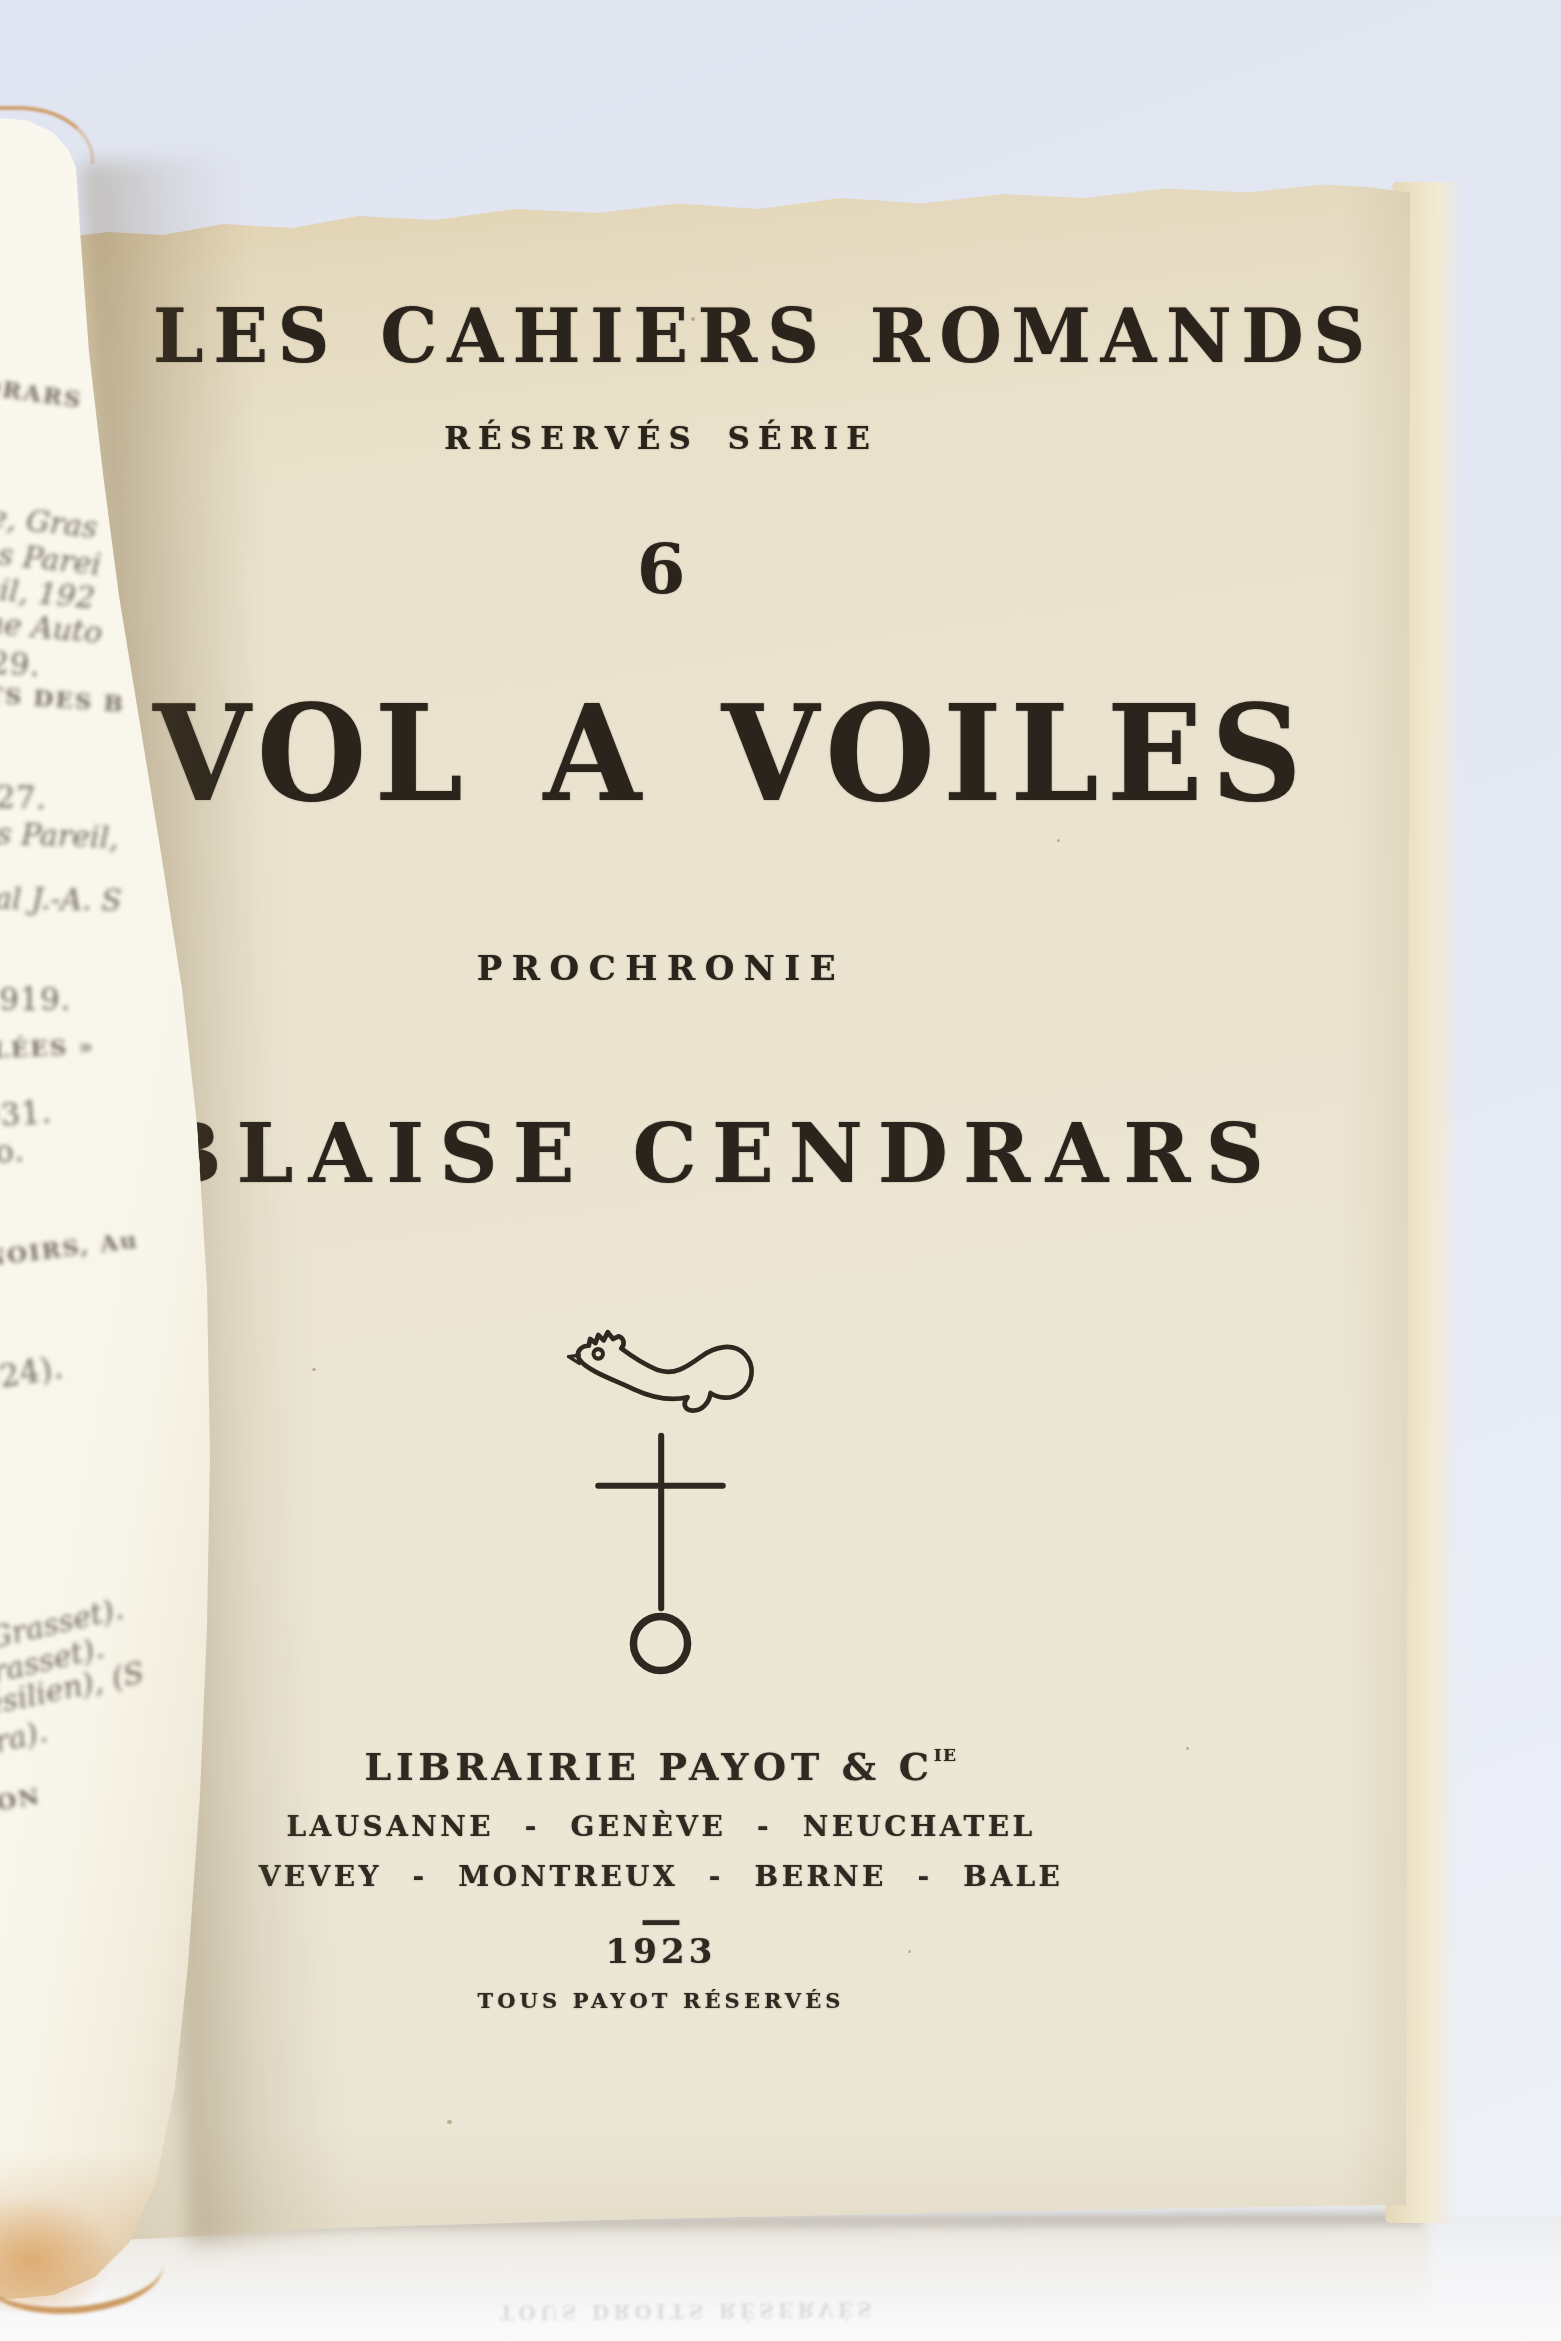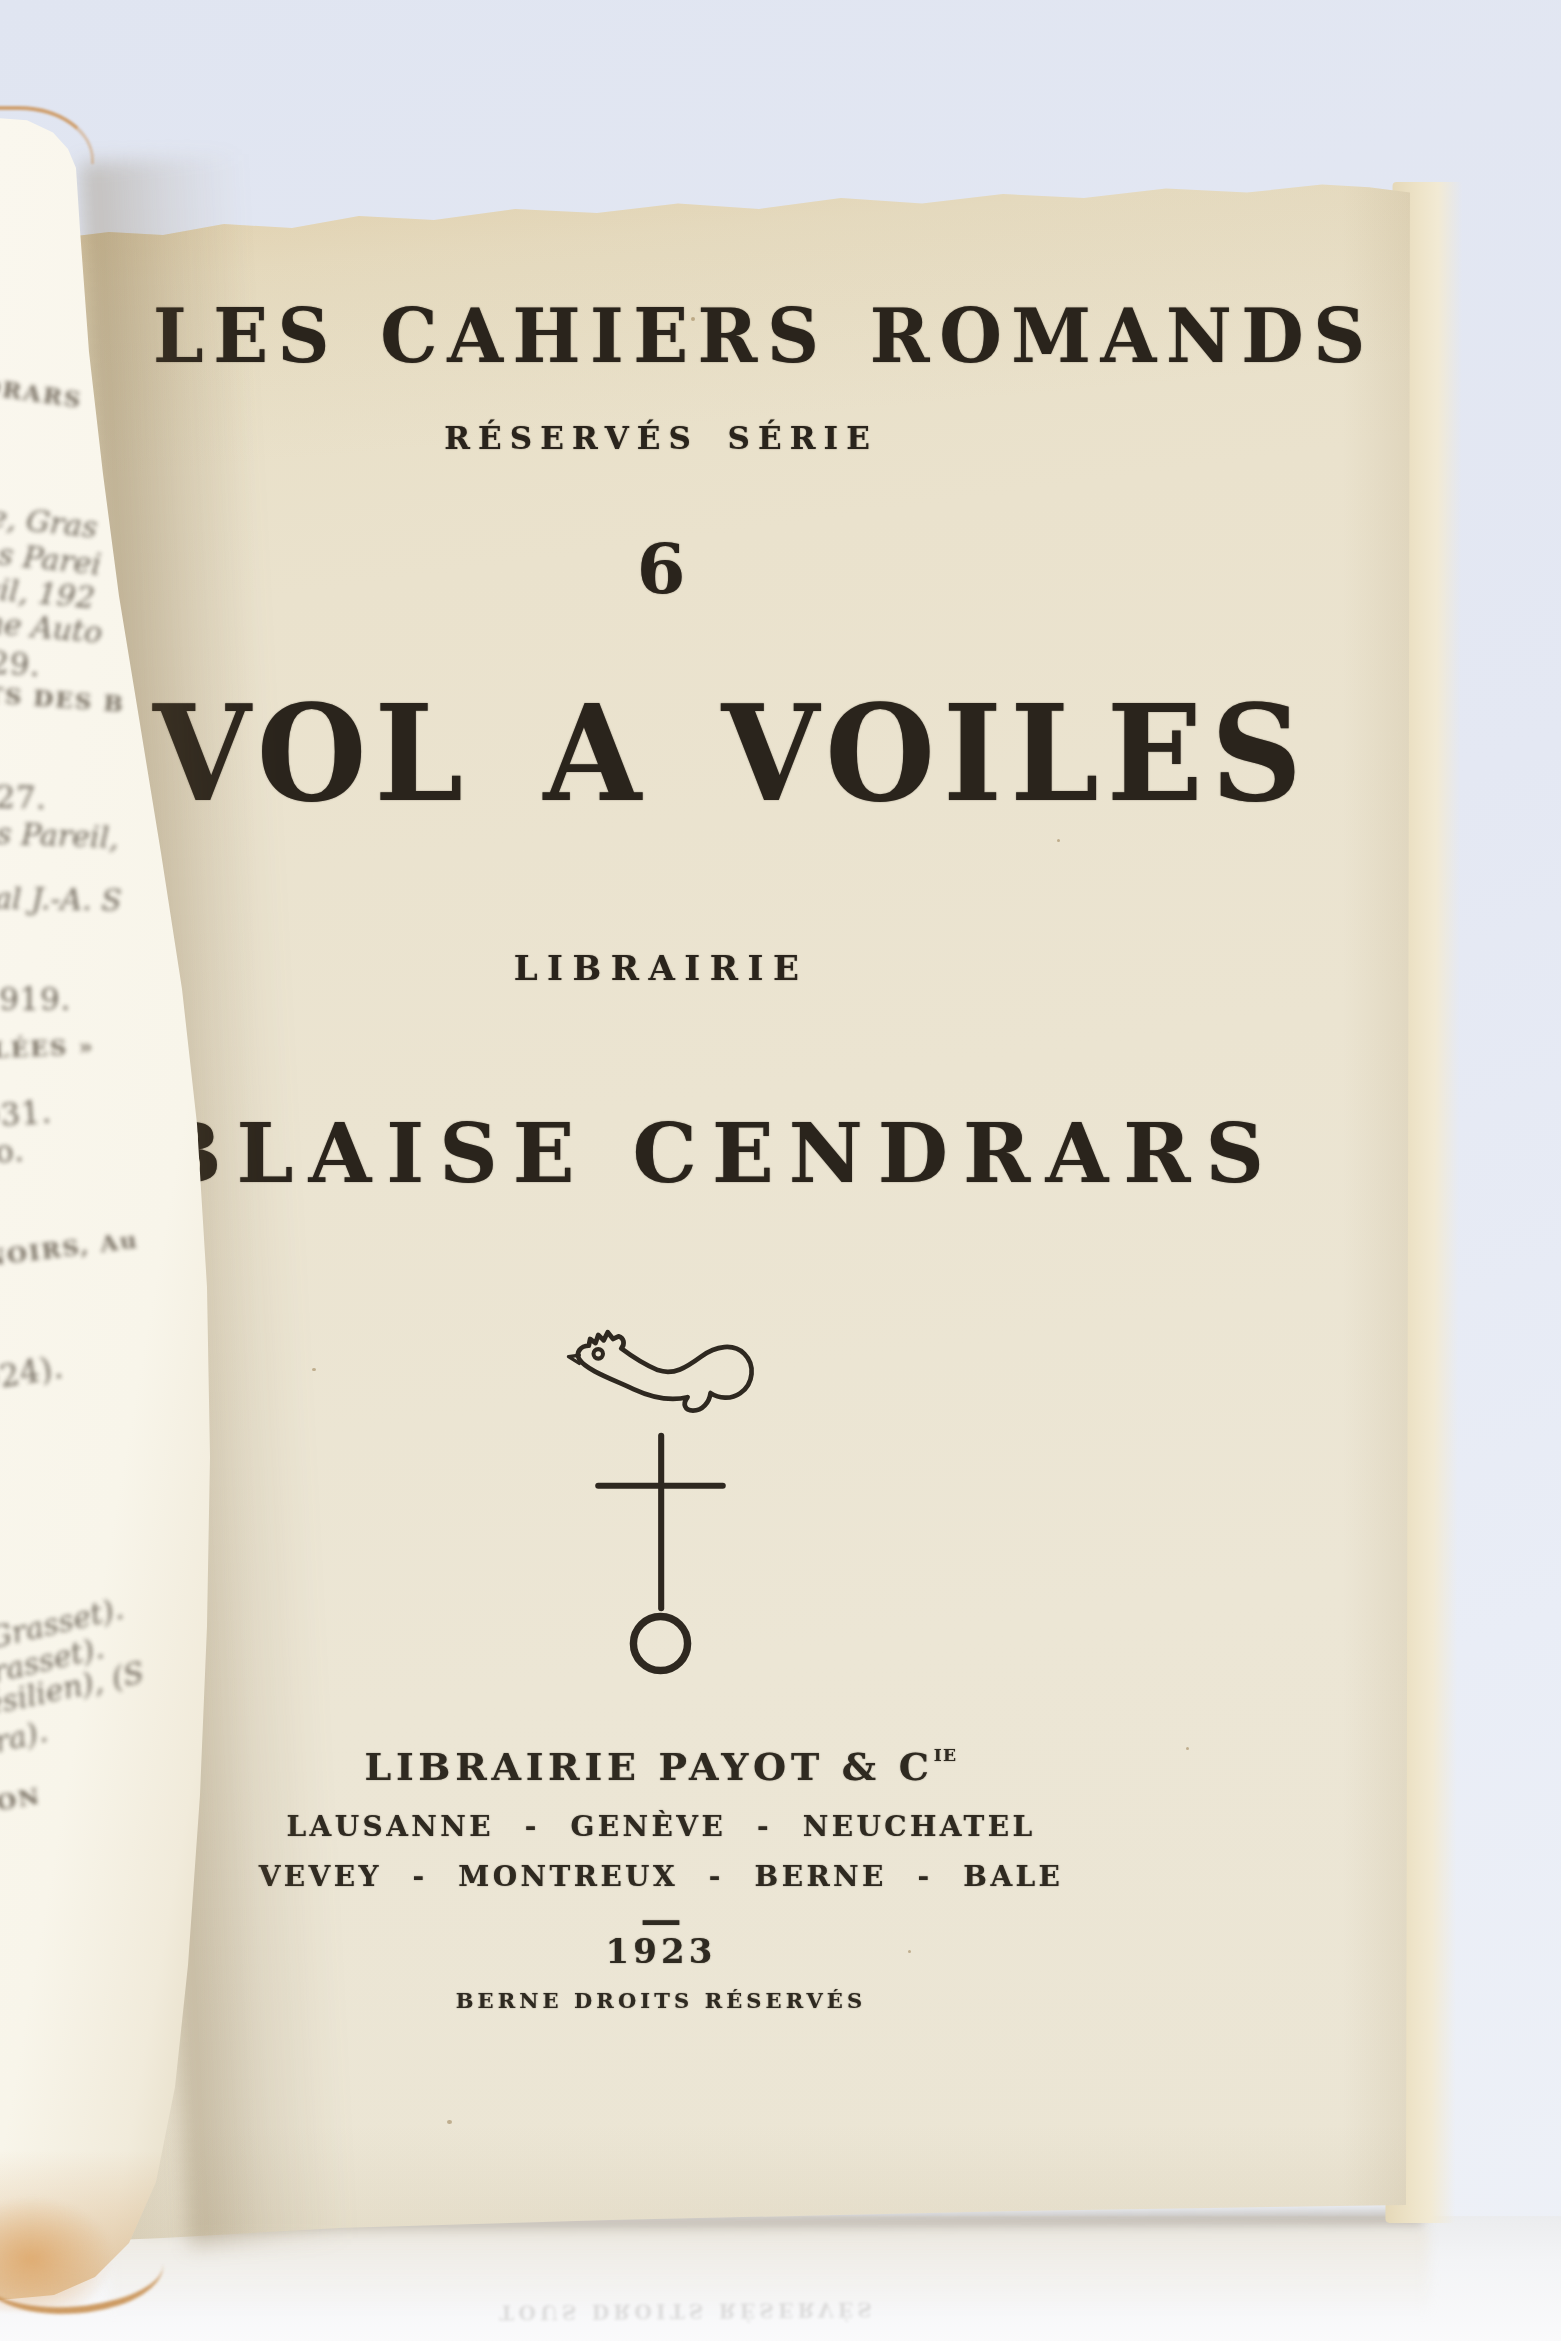--- a/index.html
+++ b/index.html
@@ -106,21 +106,21 @@
     <div class="speck" style="left:989px;top:664px;width:3.4px;height:3.4px;"></div>
     <div class="speck" style="left:244px;top:1193px;width:4.1px;height:3.4px;"></div>
     <div class="speck" style="left:840px;top:1775px;width:3.4px;height:3.4px;"></div>
     <div class="speck" style="left:379px;top:1945px;width:4.7px;height:4.1px;"></div>
     <div class="speck" style="left:1118px;top:1572px;width:3.4px;height:3.4px;"></div>
 
     <div class="print series-title">LES CAHIERS ROMANDS</div>
     <div class="print series-subtitle">RÉSERVÉS SÉRIE</div>
     <div class="print series-number">6</div>
     <div class="print book-title">VOL A VOILES</div>
-    <div class="print genre">LIBRAIRIE</div>
+    <div class="print genre">PROCHRONIE</div>
     <div class="print author">BLAISE CENDRARS</div>
 
     <svg class="emblem" viewBox="0 0 300 560">
       <g fill="none" stroke="#2e2820" stroke-linecap="round" stroke-linejoin="round">
         <path stroke-width="7" d="M30 92
           C24 82 32 72 44 72 L46 62 L54 68 L58 56 L66 64 L72 52 L80 62 L88 58
           C96 60 98 70 92 76
           C108 88 126 100 146 108
           C170 116 188 104 210 88
           C232 72 258 68 274 84
@@ -136,21 +136,21 @@
         <line x1="58" y1="279" x2="242" y2="279" stroke-width="9"></line>
         <circle cx="150" cy="512" r="40" stroke-width="11"></circle>
       </g>
     </svg>
 
     <div class="print publisher-name"><span>LIBRAIRIE PAYOT &amp; C</span><sup>IE</sup></div>
     <div class="print cities-1">LAUSANNE - GENÈVE - NEUCHATEL</div>
     <div class="print cities-2">VEVEY - MONTREUX - BERNE - BALE</div>
     <div class="print pub-dash">—</div>
     <div class="print pub-year">1923</div>
-    <div class="print pub-rights">BERNE DROITS RÉSERVÉS</div>
+    <div class="print pub-rights">TOUS PAYOT RÉSERVÉS</div>
   </div>
 
   <div class="leaf-shadow"></div>
 
   <div class="leaf">
     <span class="frag fr-caps" style="top:268px;right:188px;transform:rotate(8deg);">ENDRARS</span>
     <span class="frag fr-italic" style="top:393px;right:173px;transform:rotate(6deg);">rtage, Gras</span>
     <span class="frag fr-italic" style="top:428px;right:169px;transform:rotate(6deg);">Au Sans Parei</span>
     <span class="frag fr-italic" style="top:464px;right:176px;transform:rotate(5deg);">s Pareil, 192</span>
     <span class="frag fr-italic" style="top:500px;right:169px;transform:rotate(5deg);">d'une Auto</span>

